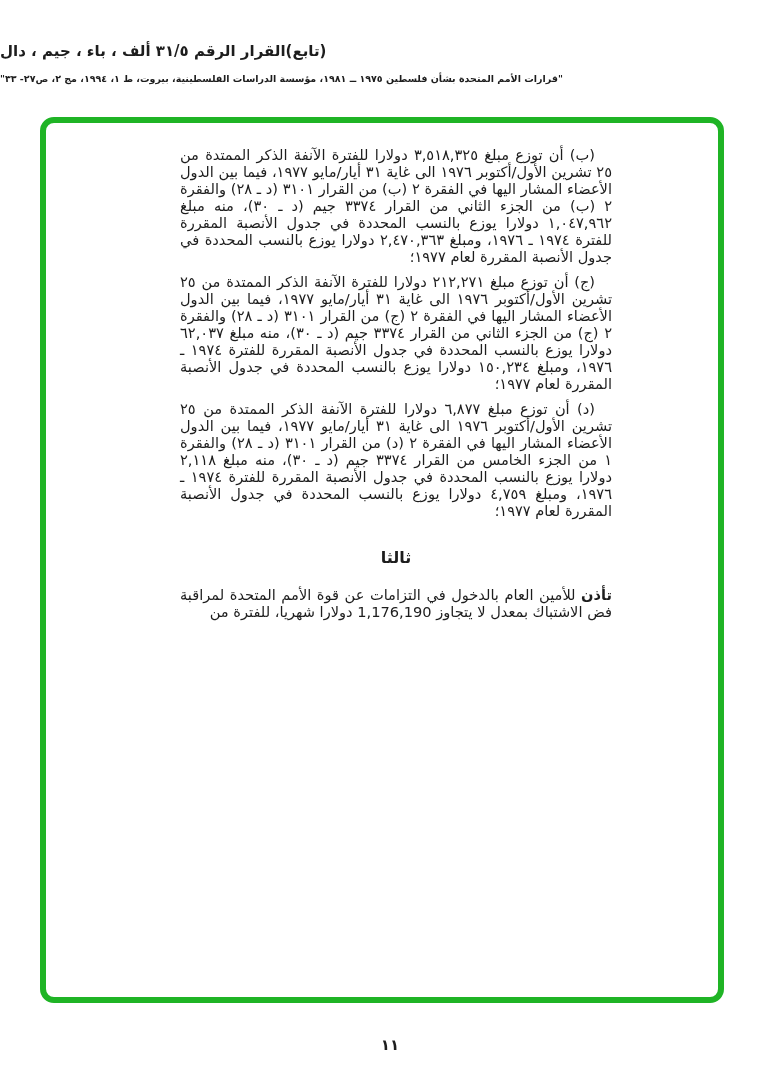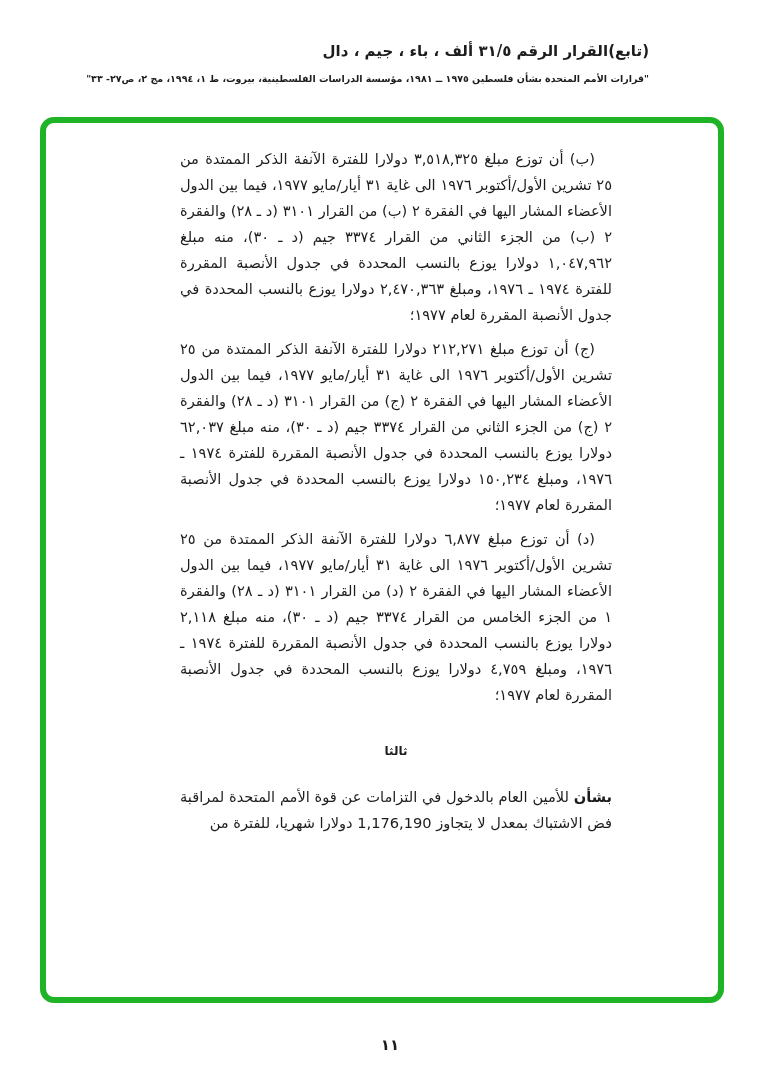--- a/index.html
+++ b/index.html
@@ -12,46 +12,46 @@
   body{
     position:relative;
     width:764px;height:1082px;
     overflow:hidden;
     background:var(--background);
     color:var(--text);
     font-family:"DejaVu Sans","Liberation Sans",sans-serif;
   }
   .header{
     position:absolute;top:42px;left:0;width:649px;
-    text-align:right;direction:rtl;padding-left:40px;
+    text-align:left;direction:rtl;
   }
   .doc-title{
     font-size:15px;font-weight:bold;
   }
   .doc-cite{
     margin-top:13px;
     font-size:9.5px;font-weight:bold;
     white-space:nowrap;
   }
   .frame{
     position:absolute;left:40px;top:117px;width:684px;height:886px;
     border:6px solid var(--border-green);
     border-radius:14px;
     background:transparent;
   }
   .content{
     position:absolute;top:146px;right:152px;width:432px;
     direction:rtl;
     text-align:justify;
     font-size:14.6px;
-    line-height:26px;
+    line-height:17px;
   }
   .content p{margin:0 0 8px;text-indent:17px;}
   .section-heading{
-    text-align:center;font-weight:bold;font-size:12px;
+    text-align:center;font-weight:bold;font-size:16px;
     margin:30px 0 20px;
   }
   .closing{text-indent:0 !important;}
   .closing .lead{font-weight:bold;}
   .page-number{
     position:absolute;top:1036px;left:8px;width:764px;
     text-align:center;
     font-size:15px;font-weight:bold;
     direction:rtl;
   }
@@ -64,16 +64,16 @@
   <div class="doc-cite">"قرارات الأمم المتحدة بشأن فلسطين ١٩٧٥ ــ ١٩٨١، مؤسسة الدراسات الفلسطينية، بيروت، ط ١، ١٩٩٤، مج ٢، ص٢٧- ٣٣"</div>
 </header>
 
 <div class="frame"></div>
 
 <main class="content">
   <p>(ب) أن توزع مبلغ ٣,٥١٨,٣٢٥ دولارا للفترة الآنفة الذكر الممتدة من ٢٥ تشرين الأول/أكتوبر ١٩٧٦ الى غاية ٣١ أيار/مايو ١٩٧٧، فيما بين الدول الأعضاء المشار اليها في الفقرة ٢ (ب) من القرار ٣١٠١ (د ـ ٢٨) والفقرة ٢ (ب) من الجزء الثاني من القرار ٣٣٧٤ جيم (د ـ ٣٠)، منه مبلغ ١,٠٤٧,٩٦٢ دولارا يوزع بالنسب المحددة في جدول الأنصبة المقررة للفترة ١٩٧٤ ـ ١٩٧٦، ومبلغ ٢,٤٧٠,٣٦٣ دولارا يوزع بالنسب المحددة في جدول الأنصبة المقررة لعام ١٩٧٧؛</p>
   <p>(ج) أن توزع مبلغ ٢١٢,٢٧١ دولارا للفترة الآنفة الذكر الممتدة من ٢٥ تشرين الأول/أكتوبر ١٩٧٦ الى غاية ٣١ أيار/مايو ١٩٧٧، فيما بين الدول الأعضاء المشار اليها في الفقرة ٢ (ج) من القرار ٣١٠١ (د ـ ٢٨) والفقرة ٢ (ج) من الجزء الثاني من القرار ٣٣٧٤ جيم (د ـ ٣٠)، منه مبلغ ٦٢,٠٣٧ دولارا يوزع بالنسب المحددة في جدول الأنصبة المقررة للفترة ١٩٧٤ ـ ١٩٧٦، ومبلغ ١٥٠,٢٣٤ دولارا يوزع بالنسب المحددة في جدول الأنصبة المقررة لعام ١٩٧٧؛</p>
   <p>(د) أن توزع مبلغ ٦,٨٧٧ دولارا للفترة الآنفة الذكر الممتدة من ٢٥ تشرين الأول/أكتوبر ١٩٧٦ الى غاية ٣١ أيار/مايو ١٩٧٧، فيما بين الدول الأعضاء المشار اليها في الفقرة ٢ (د) من القرار ٣١٠١ (د ـ ٢٨) والفقرة ١ من الجزء الخامس من القرار ٣٣٧٤ جيم (د ـ ٣٠)، منه مبلغ ٢,١١٨ دولارا يوزع بالنسب المحددة في جدول الأنصبة المقررة للفترة ١٩٧٤ ـ ١٩٧٦، ومبلغ ٤,٧٥٩ دولارا يوزع بالنسب المحددة في جدول الأنصبة المقررة لعام ١٩٧٧؛</p>
   <div class="section-heading">ثالثا</div>
-  <p class="closing"><span class="lead">بشأن</span> <span>للأمين العام بالدخول في التزامات عن قوة الأمم المتحدة لمراقبة فض الاشتباك بمعدل لا يتجاوز 1,176,190 دولارا شهريا، للفترة من</span></p>
+  <p class="closing"><span class="lead">تأذن</span> <span>للأمين العام بالدخول في التزامات عن قوة الأمم المتحدة لمراقبة فض الاشتباك بمعدل لا يتجاوز 1,176,190 دولارا شهريا، للفترة من</span></p>
 </main>
 
 <div class="page-number">١١</div>
 
 </body></html>

